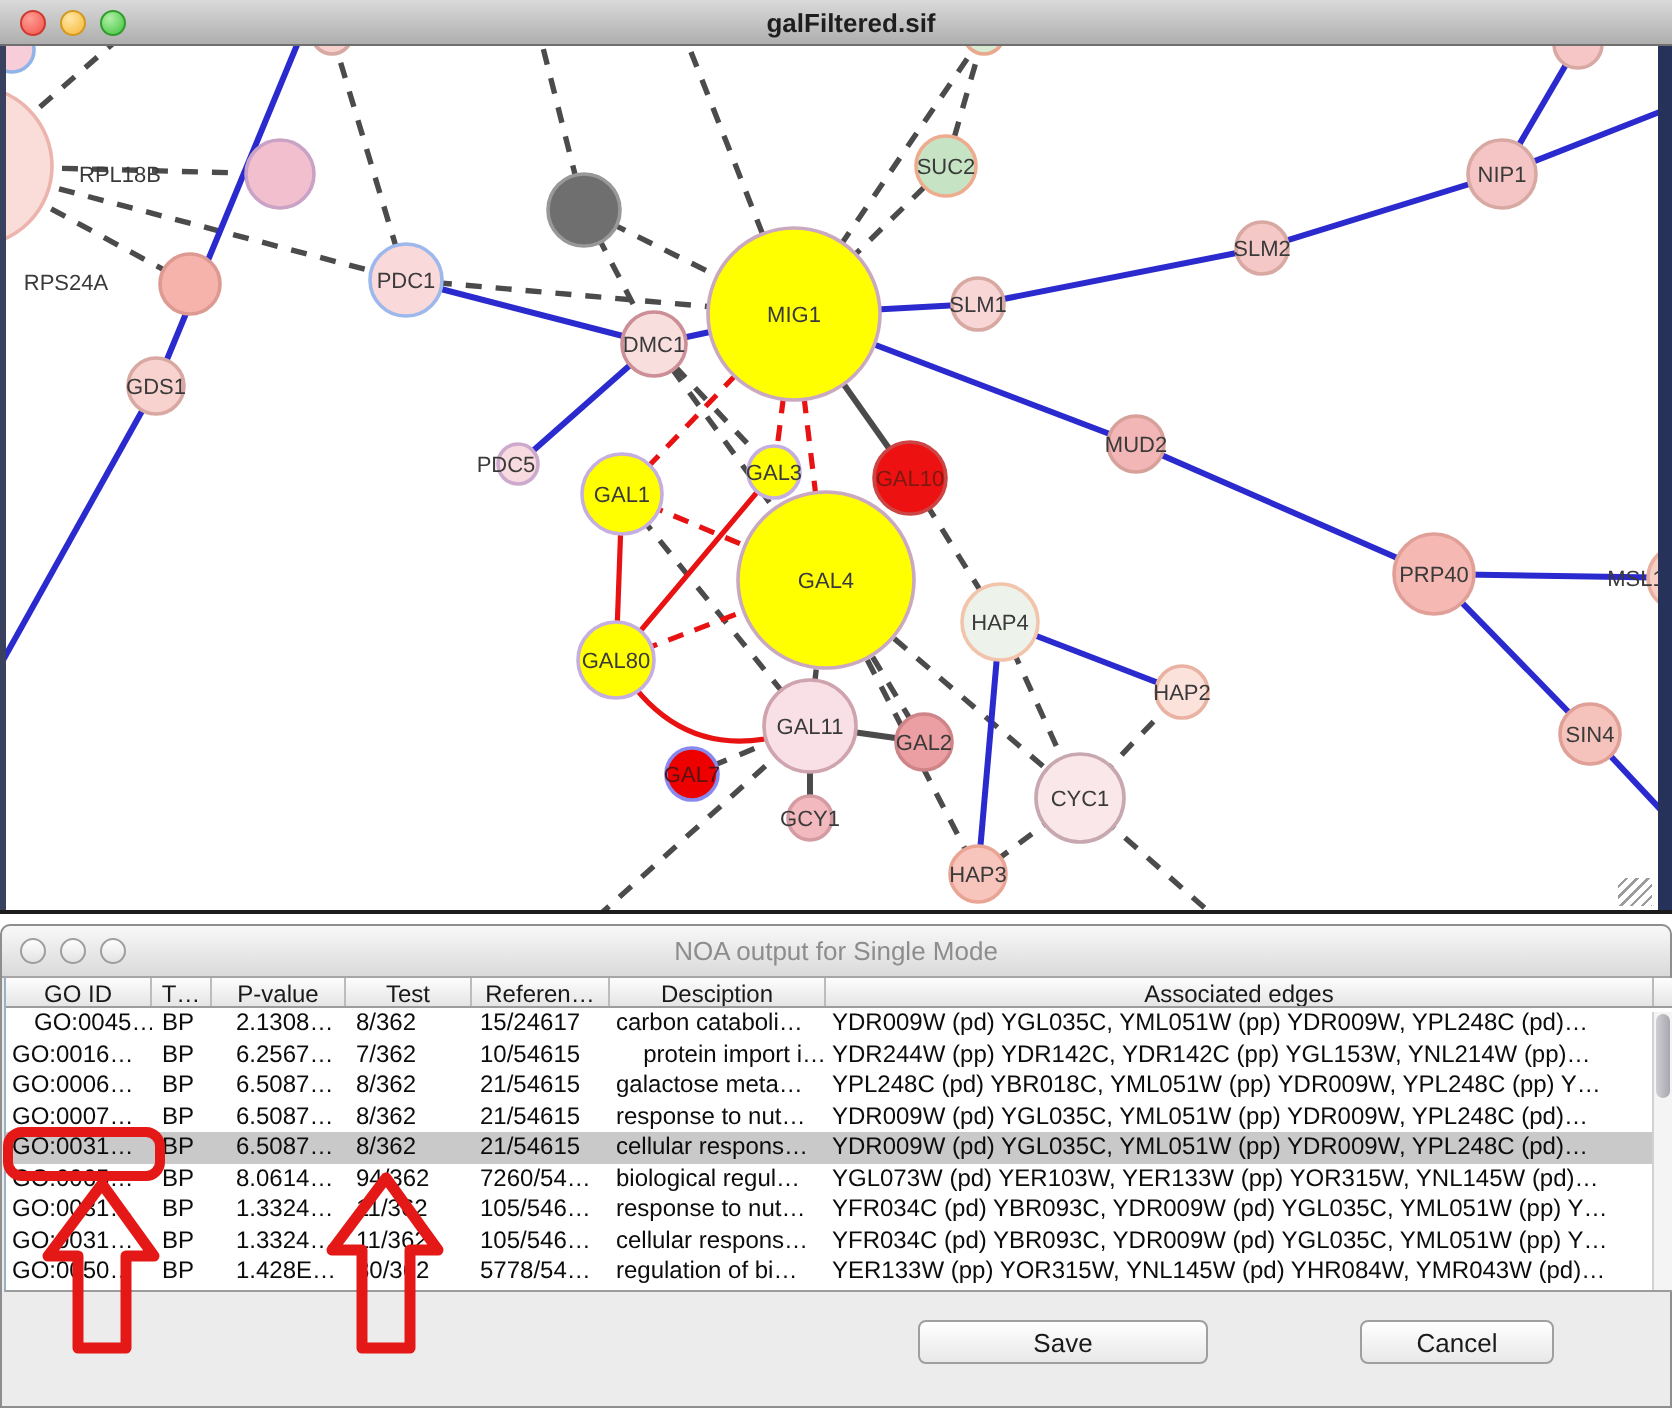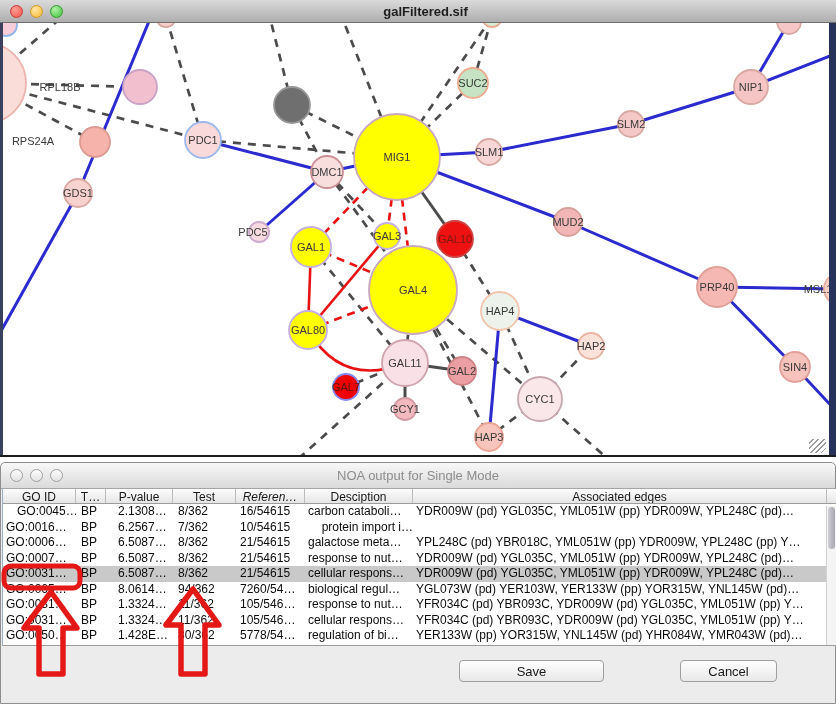--- a/index.html
+++ b/index.html
@@ -201,41 +201,42 @@
       <span class="tl2"></span>
       <span class="tl2"></span>
       <div class="title2">NOA output for Single Mode</div>
     </div>
     <div class="table">
       <div class="thead">
           <div class="th" style="width: 73px;">GO ID</div>
           <div class="th" style="width: 30px;">T…</div>
           <div class="th" style="width: 67px;">P-value</div>
           <div class="th" style="width: 63px;">Test</div>
-          <div class="th" style="width: 69px; font-style: italic;">Referen…</div>
+          <div class="th" style="width: 69px;">Referen…</div>
           <div class="th" style="width: 108px;">Desciption</div>
           <div class="th" style="width: 414px;">Associated edges</div>
         </div>
       <div class="tbody">
           <div class="tr">
             <div class="td" style="width: 73px; padding-left: 14px;">GO:0045…</div>
             <div class="td" style="width: 30px; padding-left: 5px;">BP</div>
             <div class="td" style="width: 67px; padding-left: 12px;">2.1308…</div>
             <div class="td" style="width: 63px; padding-left: 5px;">8/362</div>
-            <div class="td" style="width: 69px; padding-left: 4px;">16/54615</div>
+            <div class="td" style="width: 69px; padding-left: 4px;">15/24617</div>
             <div class="td" style="width: 108px; padding-left: 3px;">carbon cataboli…</div>
             <div class="td" style="width: 414px; padding-left: 3px;">YDR009W (pd) YGL035C, YML051W (pp) YDR009W, YPL248C (pd)…</div>
           </div>
           <div class="tr">
             <div class="td" style="width: 73px; padding-left: 3px;">GO:0016…</div>
             <div class="td" style="width: 30px; padding-left: 5px;">BP</div>
             <div class="td" style="width: 67px; padding-left: 12px;">6.2567…</div>
             <div class="td" style="width: 63px; padding-left: 5px;">7/362</div>
             <div class="td" style="width: 69px; padding-left: 4px;">10/54615</div>
             <div class="td" style="width: 108px; padding-left: 3px; text-align: right;">protein import i…</div>
+            <div class="td" style="width: 414px; padding-left: 3px;">YDR244W (pp) YDR142C, YDR142C (pp) YGL153W, YNL214W (pp)…</div>
           </div>
           <div class="tr">
             <div class="td" style="width: 73px; padding-left: 3px;">GO:0006…</div>
             <div class="td" style="width: 30px; padding-left: 5px;">BP</div>
             <div class="td" style="width: 67px; padding-left: 12px;">6.5087…</div>
             <div class="td" style="width: 63px; padding-left: 5px;">8/362</div>
             <div class="td" style="width: 69px; padding-left: 4px;">21/54615</div>
             <div class="td" style="width: 108px; padding-left: 3px;">galactose meta…</div>
             <div class="td" style="width: 414px; padding-left: 3px;">YPL248C (pd) YBR018C, YML051W (pp) YDR009W, YPL248C (pp) Y…</div>
           </div>

